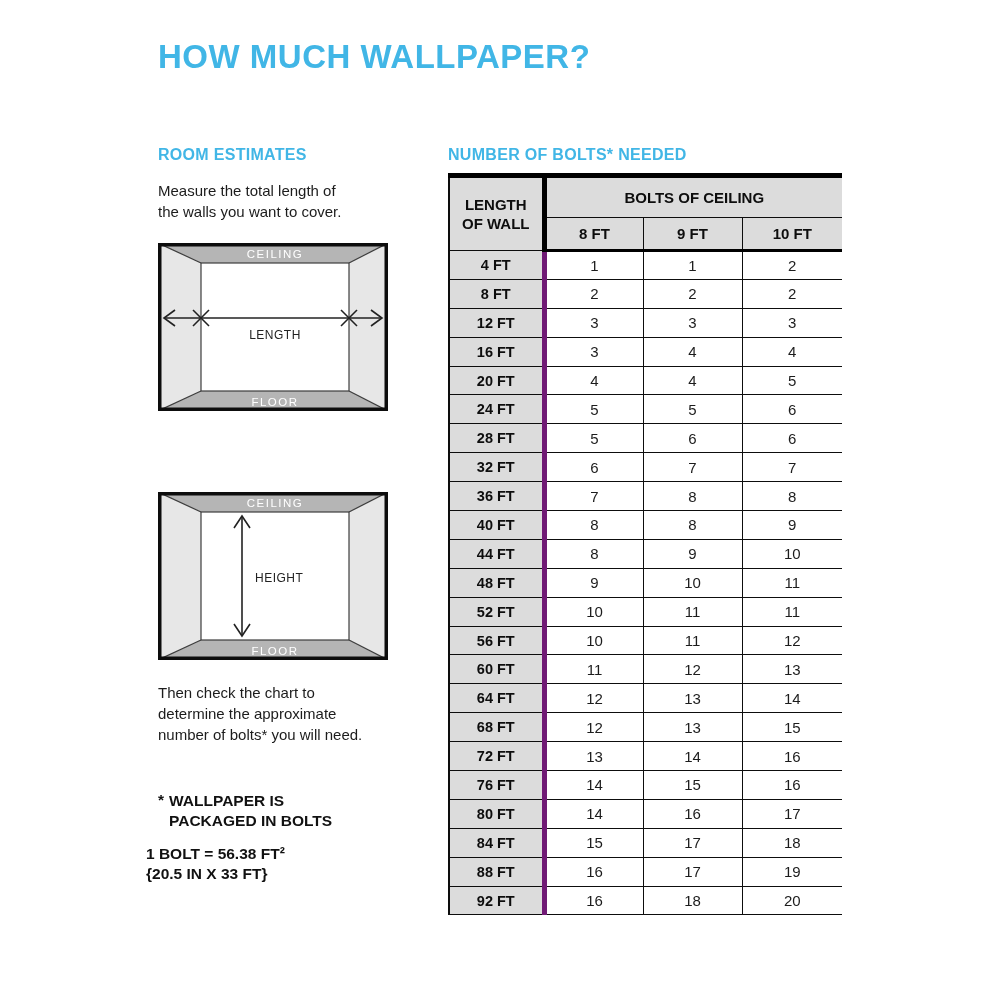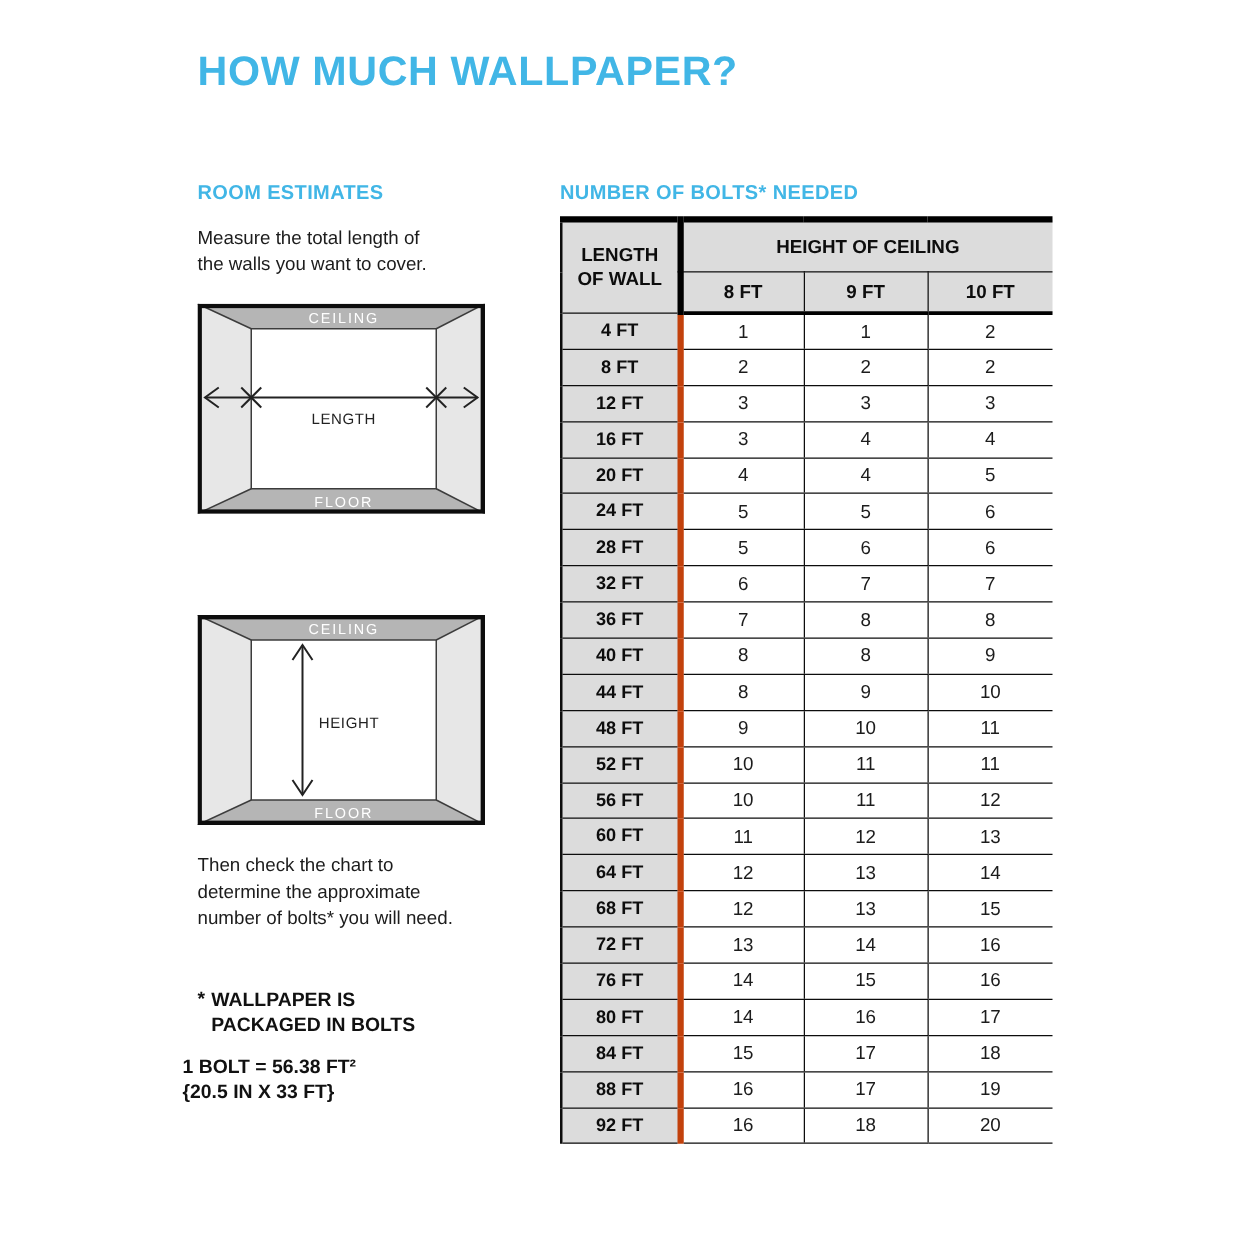--- a/index.html
+++ b/index.html
@@ -63,21 +63,21 @@
   table.bolts td { background: #ffffff; color: #1c1c1c; font-weight: normal; }
   th.corner {
     border-left: 2px solid #0d0d0d; border-right: 5px solid #000;
     border-bottom: 3px solid #000;
     white-space: pre-line; line-height: 19px; font-size: 15px;
   }
   th.group-header { height: 42px; border-bottom: 2px solid #0d0d0d; font-size: 15px; }
   tr.subhead th { height: 33px; border-bottom: 3px solid #000; }
   tr.subhead th + th { border-left: 1.5px solid #0d0d0d; }
   tbody th {
-    border-left: 2px solid #0d0d0d; border-right: 5px solid #c2410c;
+    border-left: 2px solid #0d0d0d; border-right: 5px solid #701a75;
     font-size: 14.5px;
   }
   tbody td { height: 28.9px; }
   tbody td + td { border-left: 1.5px solid #0d0d0d; }
 </style>
 </head>
 <body>
 
 <div class="page">
 
@@ -153,21 +153,21 @@
     <colgroup>
       <col class="c1">
         <col class="c2">
         <col class="c3">
         <col class="c4">
     </colgroup>
     <thead>
       <tr>
         <th class="corner" rowspan="2">LENGTH
 OF WALL</th>
-        <th class="group-header" colspan="3">HEIGHT OF CEILING</th>
+        <th class="group-header" colspan="3">BOLTS OF CEILING</th>
       </tr>
       <tr class="subhead">
         <th>8 FT</th>
         <th>9 FT</th>
         <th>10 FT</th>
       </tr>
     </thead>
     <tbody>
         <tr>
           <th>4 FT</th>

